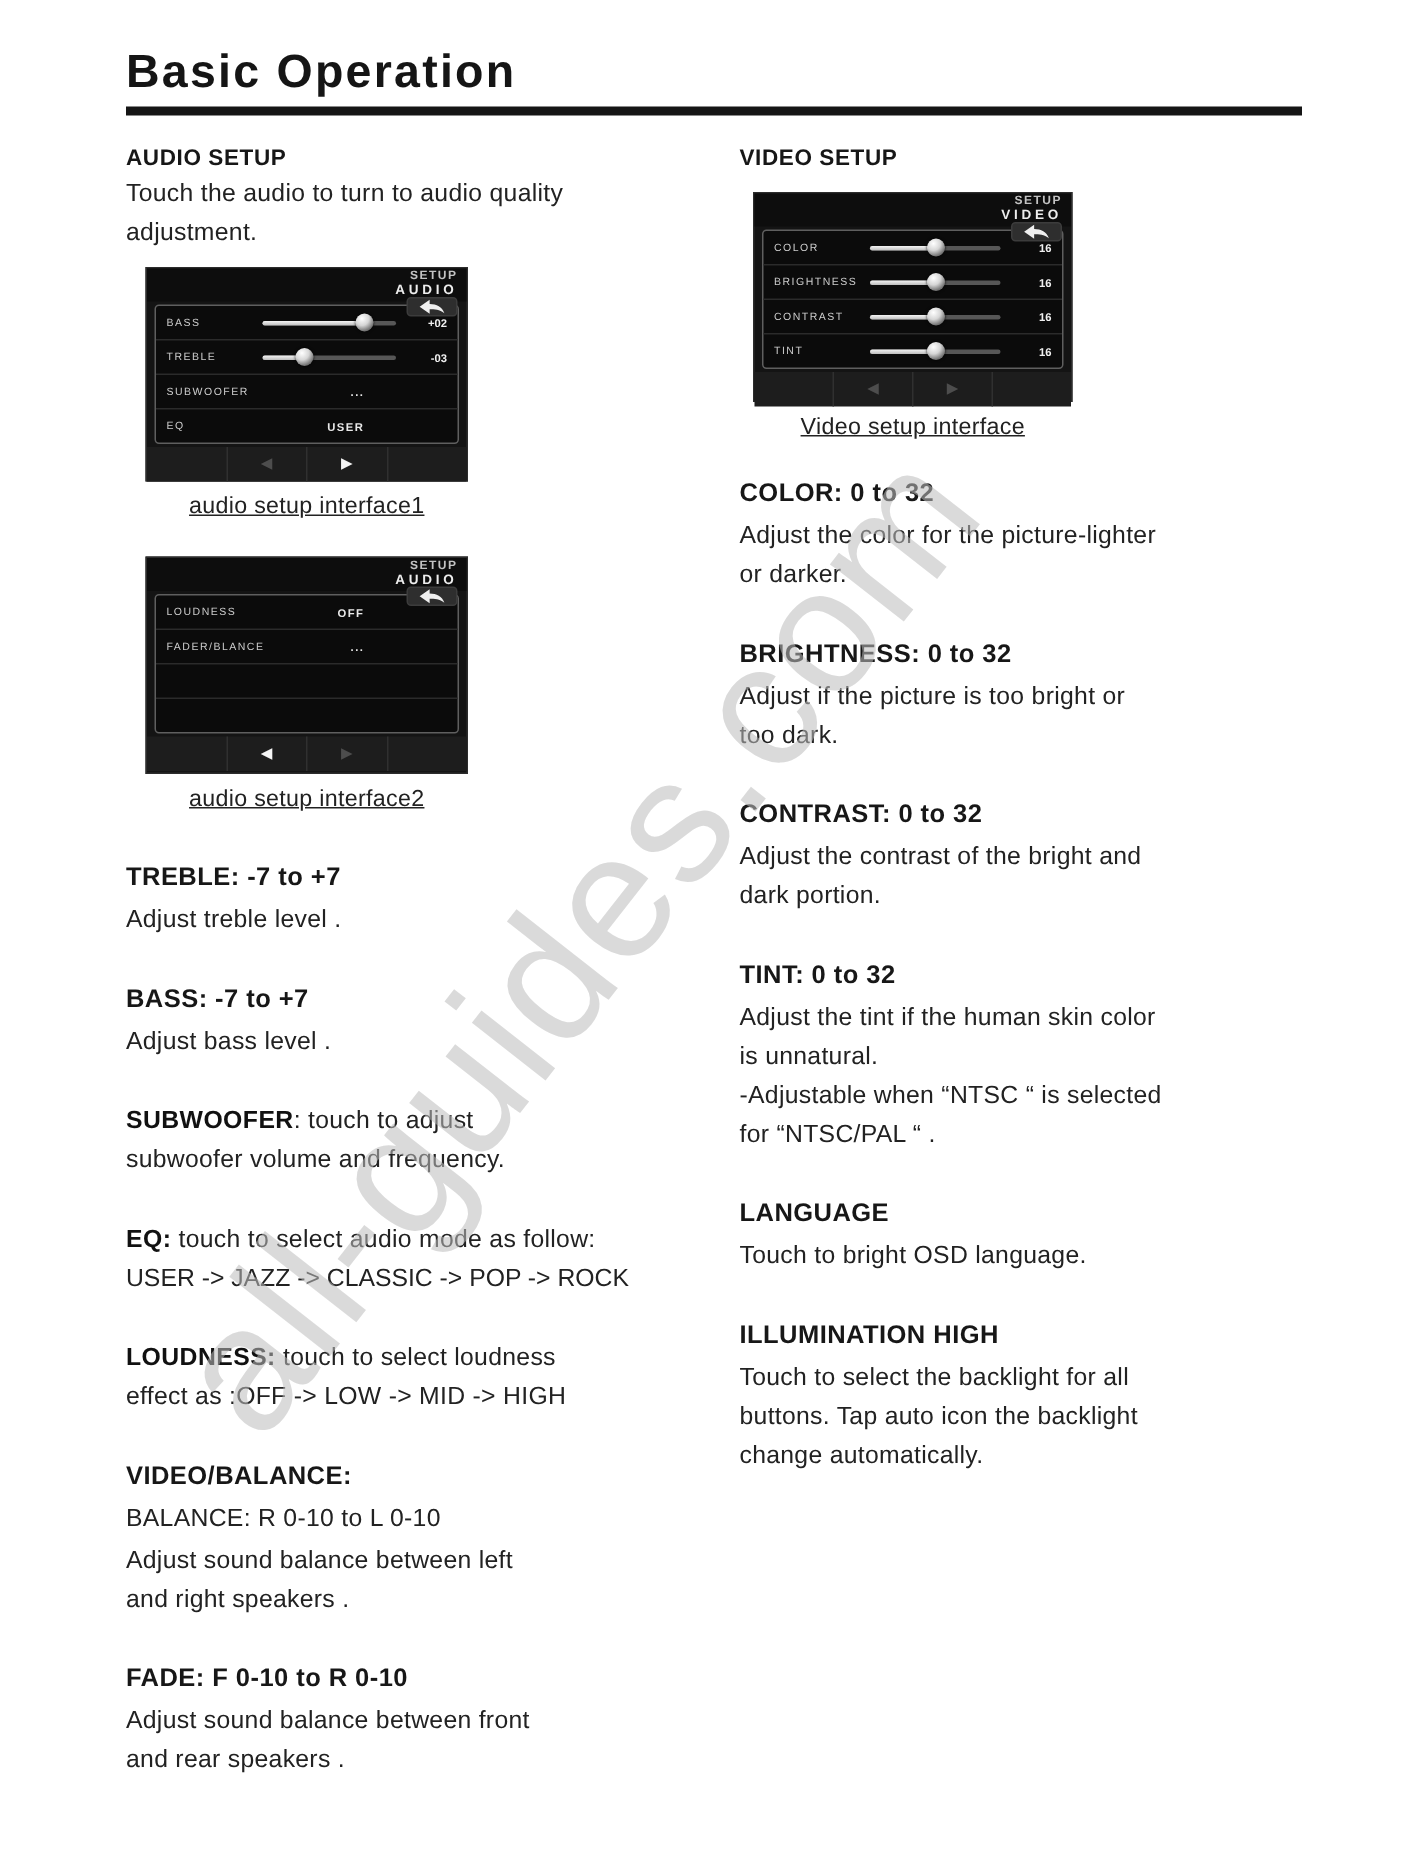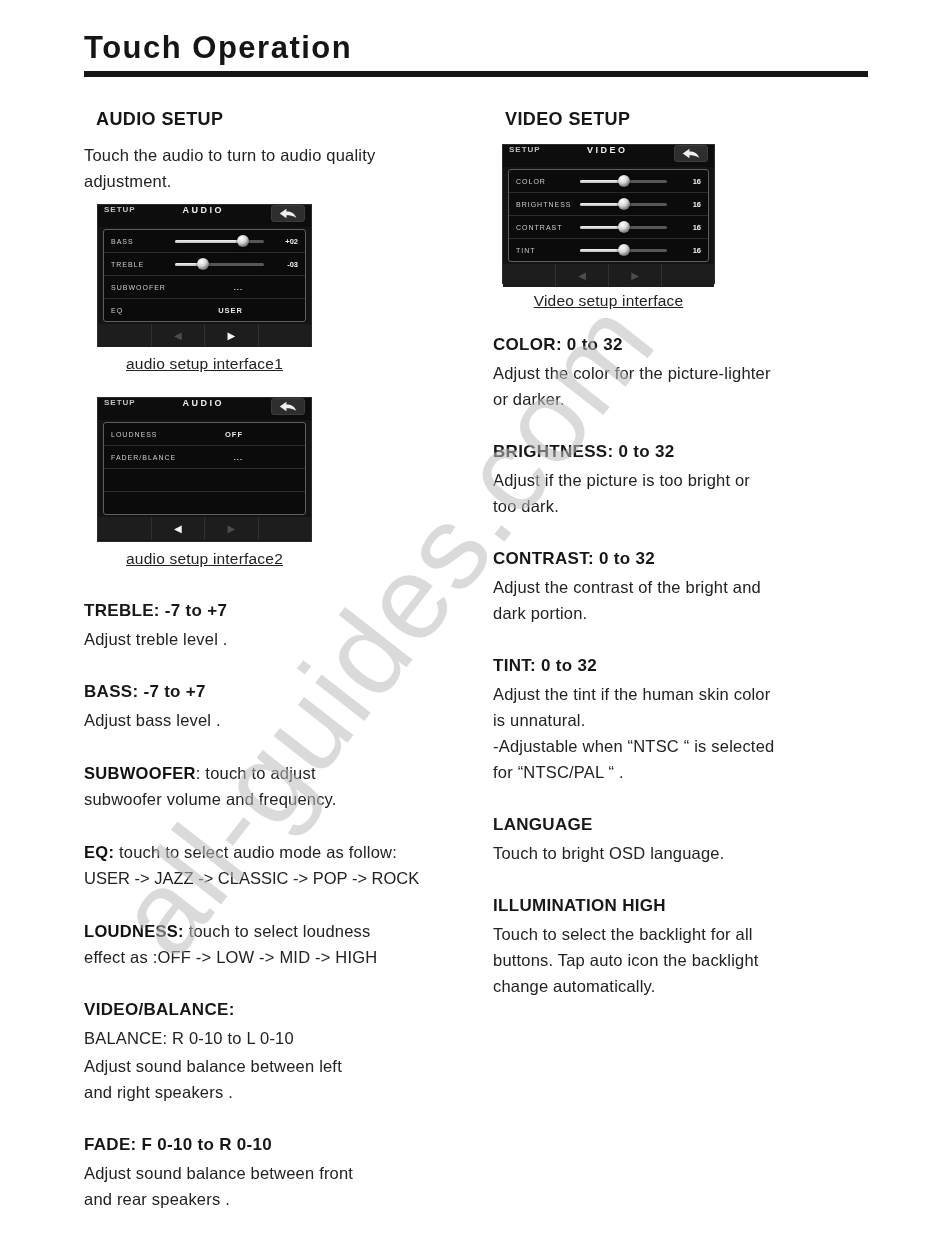--- a/index.html
+++ b/index.html
@@ -8,36 +8,36 @@
 
   
   .title-block{margin:30px 82px 0 84px;}
   .doc-title{font-size:31px; font-weight:bold; letter-spacing:1.5px; color:#151515;}
   .title-rule{height:6px; background:#151515; margin-top:5px; width:784px;}
 
   .columns{display:flex; margin-top:20px; padding-left:84px;}
   .col-left{width:398px; flex:none;}
   .col-right{width:440px; flex:none; margin-left:11px;}
 
-  h2.sec{font-size:18px; font-weight:bold; color:#171717; margin:12px; letter-spacing:.4px;}
+  h2.sec{font-size:15px; font-weight:bold; color:#171717; margin:0; letter-spacing:.4px;}
   p.body{font-size:16.5px; color:#222; line-height:26px; margin:2px 0 0; white-space:pre-line; letter-spacing:.2px;}
   .sect{margin-top:27px;}
   .sect .h{font-size:17px; font-weight:bold; color:#171717; line-height:26px; letter-spacing:.3px;}
   .sect .inline-line{font-size:16.5px; color:#222; line-height:26px; letter-spacing:.2px;}
   .sect .inline-line b{color:#111; letter-spacing:.3px;}
   .sect .inline-line .rest{white-space:pre-line;}
   .nowrap{white-space:nowrap; font-size:16.5px; color:#222; line-height:26px;}
   .gap-body{margin-top:26px;}
 
   .figure{margin-top:10px;}
   .fig-caption{display:block; text-align:center; font-size:15.5px; color:#222; text-decoration:underline; margin-top:8px; letter-spacing:.2px;}
 
   
   .screen{background:#141414; border:1px solid #2c2c2c; box-sizing:border-box; position:relative;}
-  .scr-header{height:22px; display:flex; align-items:flex-start; padding:0 6px; background:#0d0d0d;}
+  .scr-header{height:22px; display:flex; align-items:flex-end; padding:0 6px; background:#0d0d0d;flex-direction:column;}
   .scr-brand{font-size:8px; font-weight:bold; letter-spacing:1px; color:#c2c2c2;}
   .scr-title{flex:1; text-align:center; font-size:9px; font-weight:bold; letter-spacing:2.5px; color:#ededed;}
   .back-btn{width:32px; height:15px; background:#2e2e2e; border:1px solid #3c3c3c; border-radius:3px; display:flex; align-items:center; justify-content:center;}
   .scr-list{margin:2px 5px; border:1px solid #5f5f5f; border-radius:3px; background:#0b0b0b;}
   .scr-row{height:22px; display:flex; align-items:center; padding:0 7px; border-bottom:1px solid #2b2b2b;}
   .scr-row:last-child{border-bottom:none;}
   .row-label{font-size:7px; letter-spacing:1px; color:#cccccc; width:64px; flex:none;}
   .slider{position:relative; flex:1; height:14px; margin-right:8px;}
   .slider .track{position:absolute; left:0; right:0; top:5.5px; height:3.5px; background:#575757; border-radius:2px;}
   .slider .fill{position:absolute; left:0; top:5.5px; height:3.5px; background:linear-gradient(#f4f4f4,#bdbdbd); border-radius:2px; width:50%;}
@@ -57,21 +57,21 @@
       font-size:118px; color:#bdbdbd; opacity:.55; white-space:nowrap; letter-spacing:2px; z-index:6; pointer-events:none;}
 
   .footer{position:absolute; top:1262px; left:0; width:100%; text-align:center; font-size:17px; color:#222; letter-spacing:1px;}
 </style>
 </head>
 <body>
 
 <div class="page">
 
   <div class="title-block">
-    <div class="doc-title">Touch Operation</div>
+    <div class="doc-title">Basic Operation</div>
     <div class="title-rule"></div>
   </div>
 
   <div class="columns">
 
     <div class="col-left">
       <h2 class="sec">AUDIO SETUP</h2>
       <p class="body">Touch the audio to turn to audio quality
 adjustment.</p>
 

